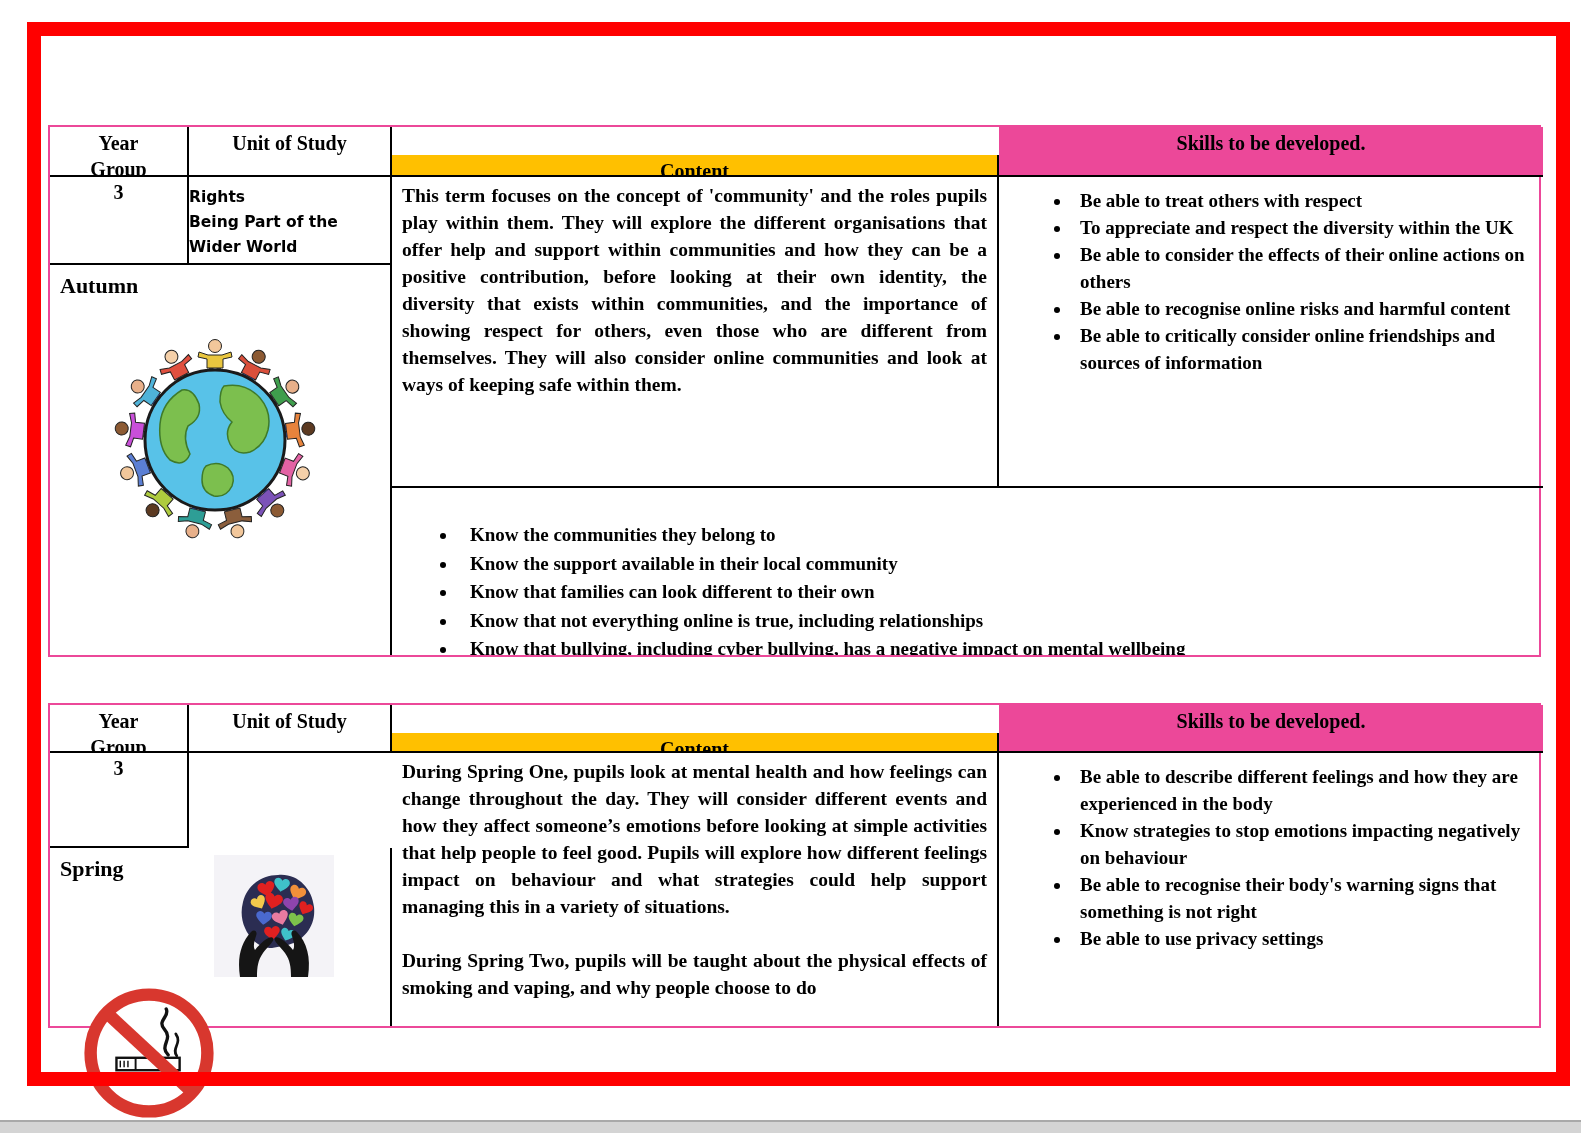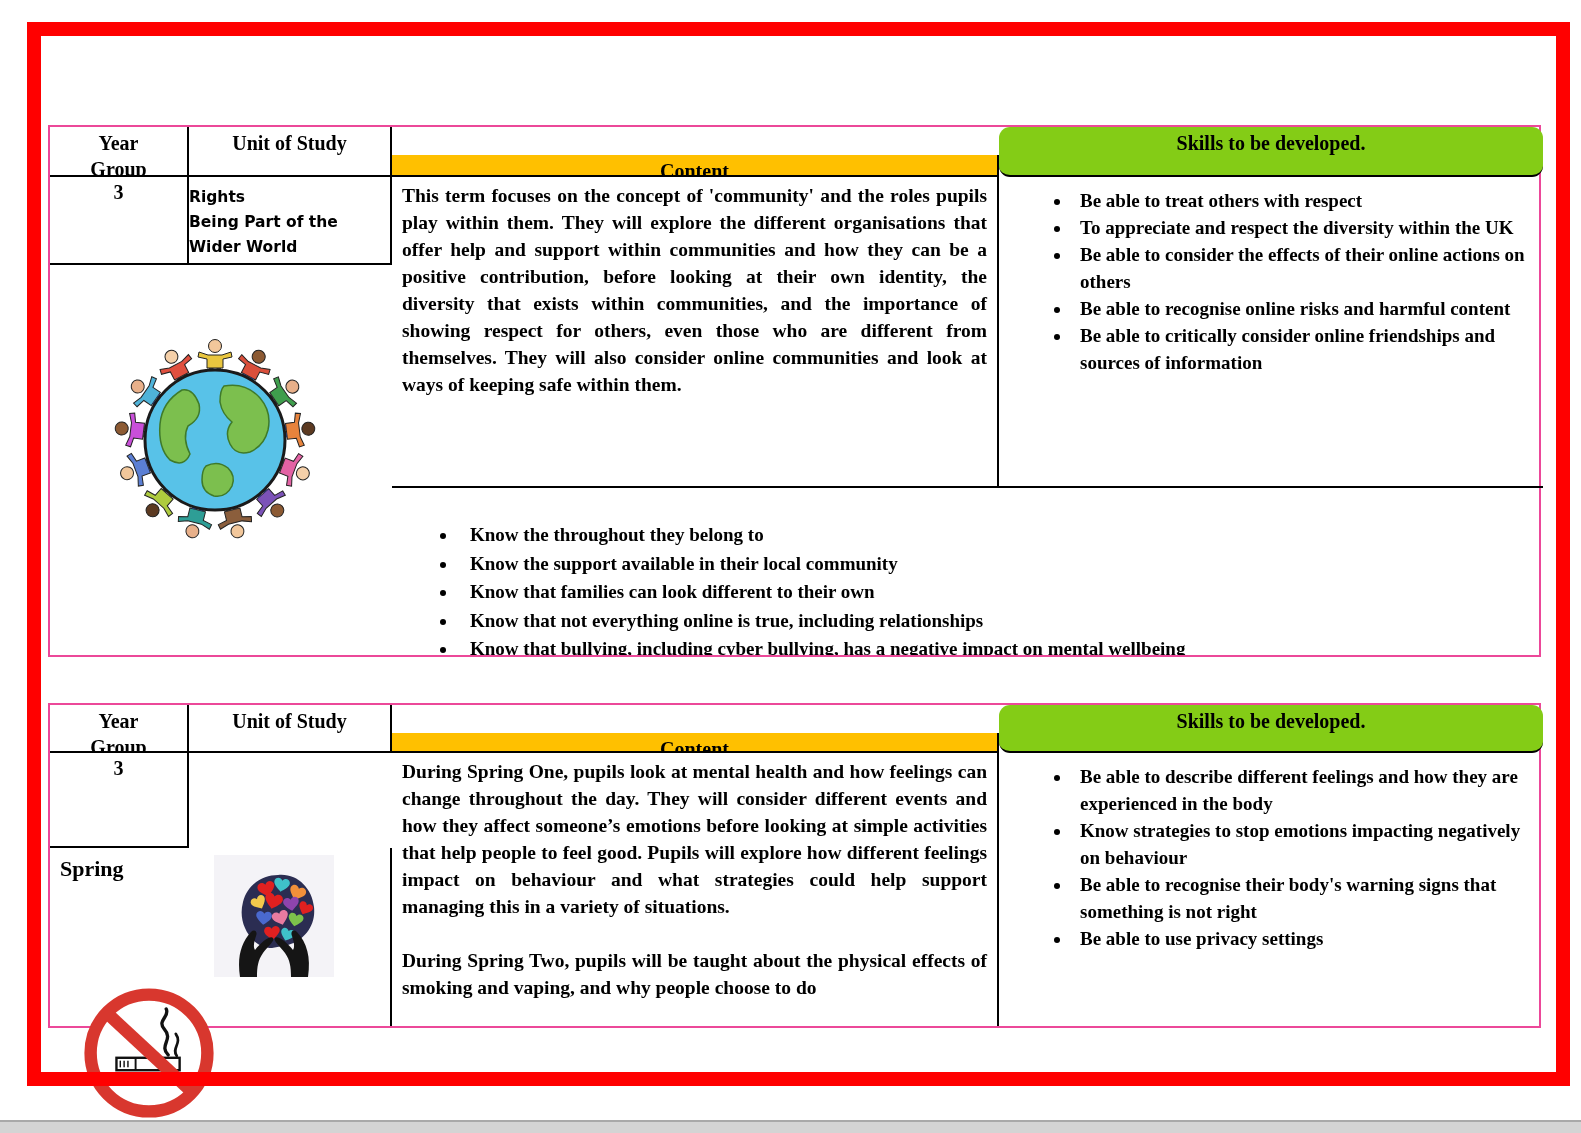--- a/index.html
+++ b/index.html
@@ -34,21 +34,21 @@
         "hyg huos hcontent hskills"
         "ryg runit rcontent rskills"
         "season season rcontent rskills";}
   .cell{box-sizing:border-box;overflow:hidden;}
   .br{border-right:2px solid #000;}
   .bb{border-bottom:2px solid #000;}
 
   .hcell{font-size:20px;font-weight:bold;text-align:center;padding-top:3px;line-height:26px;
          white-space:pre-line;}
   .h-content{background:#FFC000;margin-top:28px;}
-  .h-skills{background:#84cc16;border-radius:11px;}
+  .h-skills{background:#ec4899;}
 
   .yg-val{font-size:20px;font-weight:bold;text-align:center;padding-top:4px;}
   .unit{font-family:"DejaVu Sans","Liberation Sans",sans-serif;font-size:15.5px;font-weight:bold;
         padding-top:8px;line-height:25px;white-space:pre-line;}
   .season-cell{position:relative;}
   .season-label{font-size:22px;font-weight:bold;padding:8px 0 0 10px;}
 
   .content-cell{padding:5px 10px 0 10px;}
   .content-cell p{margin:0 0 27px 0;font-size:19.5px;line-height:27px;font-weight:bold;
                   text-align:justify;}
@@ -91,24 +91,27 @@
     <div class="cell bb skills-cell" style="grid-area:rskills">
       <ul class="bullets">
           <li>Be able to treat others with respect</li>
           <li>To appreciate and respect the diversity within the UK</li>
           <li>Be able to consider the effects of their online actions on others</li>
           <li>Be able to recognise online risks and harmful content</li>
           <li>Be able to critically consider online friendships and sources of information</li>
         </ul>
     </div>
 
+    <div class="cell br season-cell" style="grid-area:season">
+      <div class="season-label">Autumn</div>
+    </div>
 
     <div class="cell ep-list-cell" style="grid-area:eplist">
       <ul class="ep">
-          <li>Know the throughout they belong to</li>
+          <li>Know the communities they belong to</li>
           <li>Know the support available in their local community</li>
           <li>Know that families can look different to their own</li>
           <li>Know that not everything online is true, including relationships</li>
           <li>Know that bullying, including cyber bullying, has a negative impact on mental wellbeing</li>
         </ul>
     </div>
   </div>
 
   <div class="t-grid t2">
     <div class="cell br bb hcell" style="grid-area:hyg">Year

